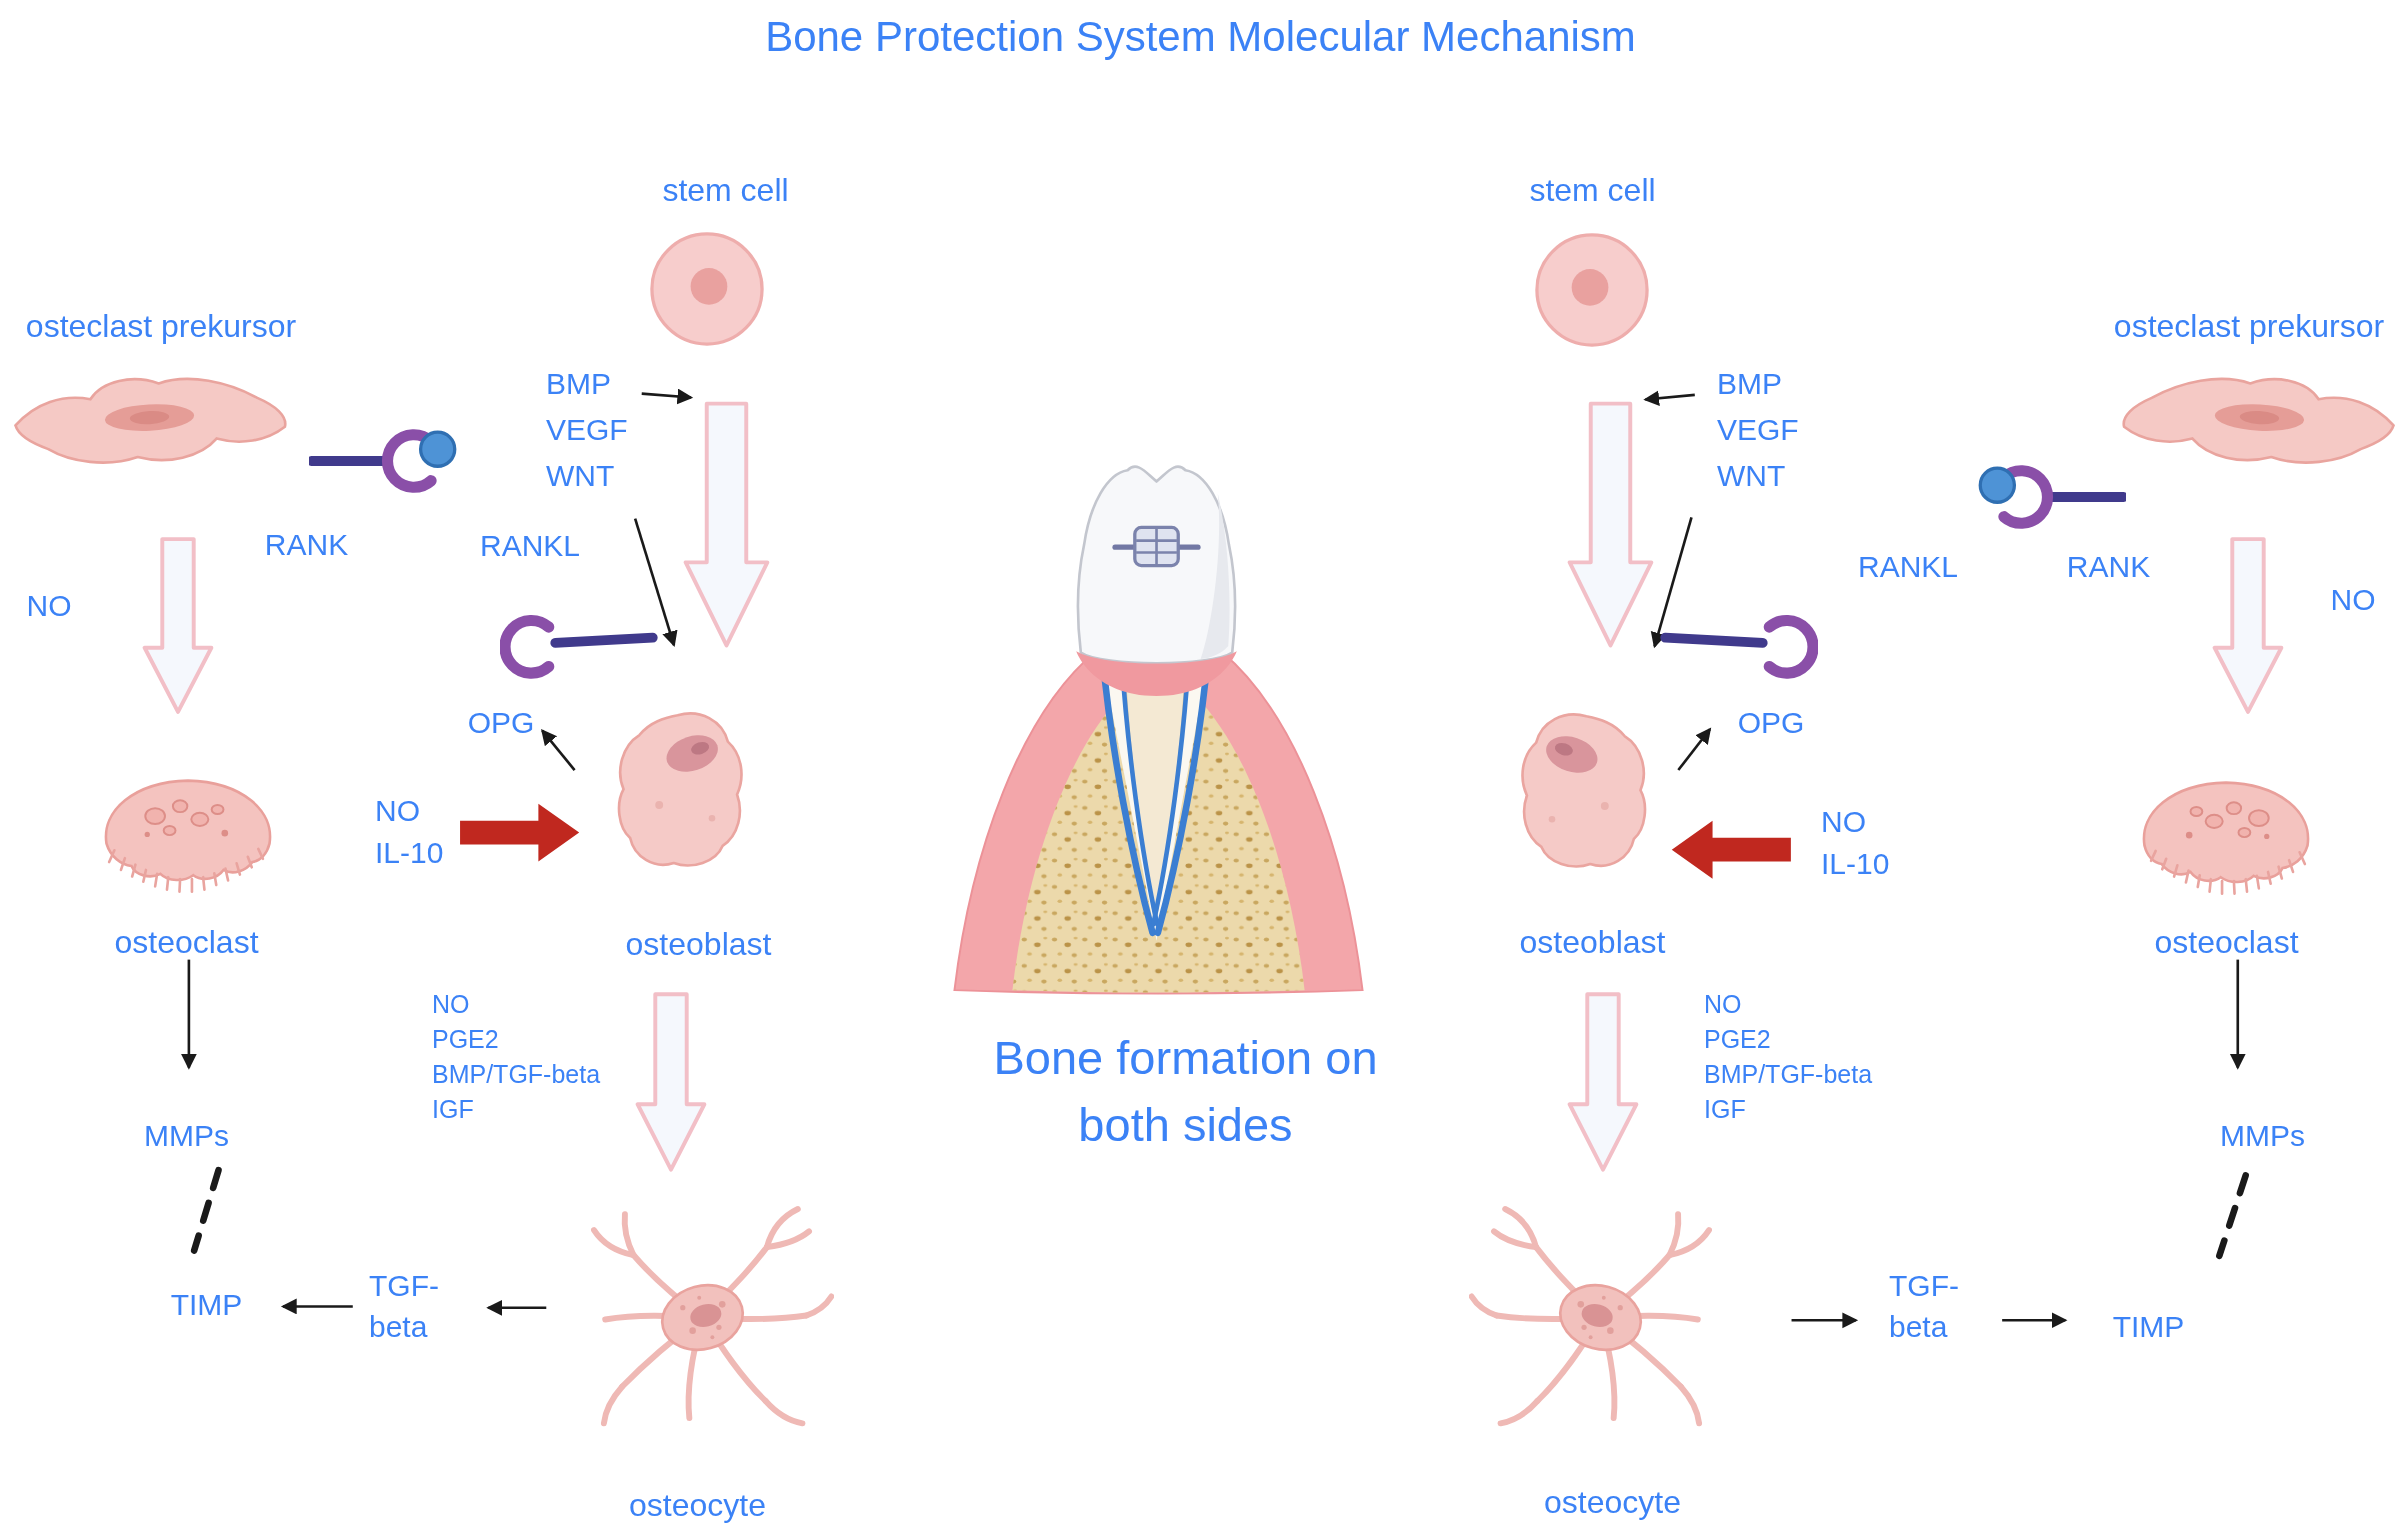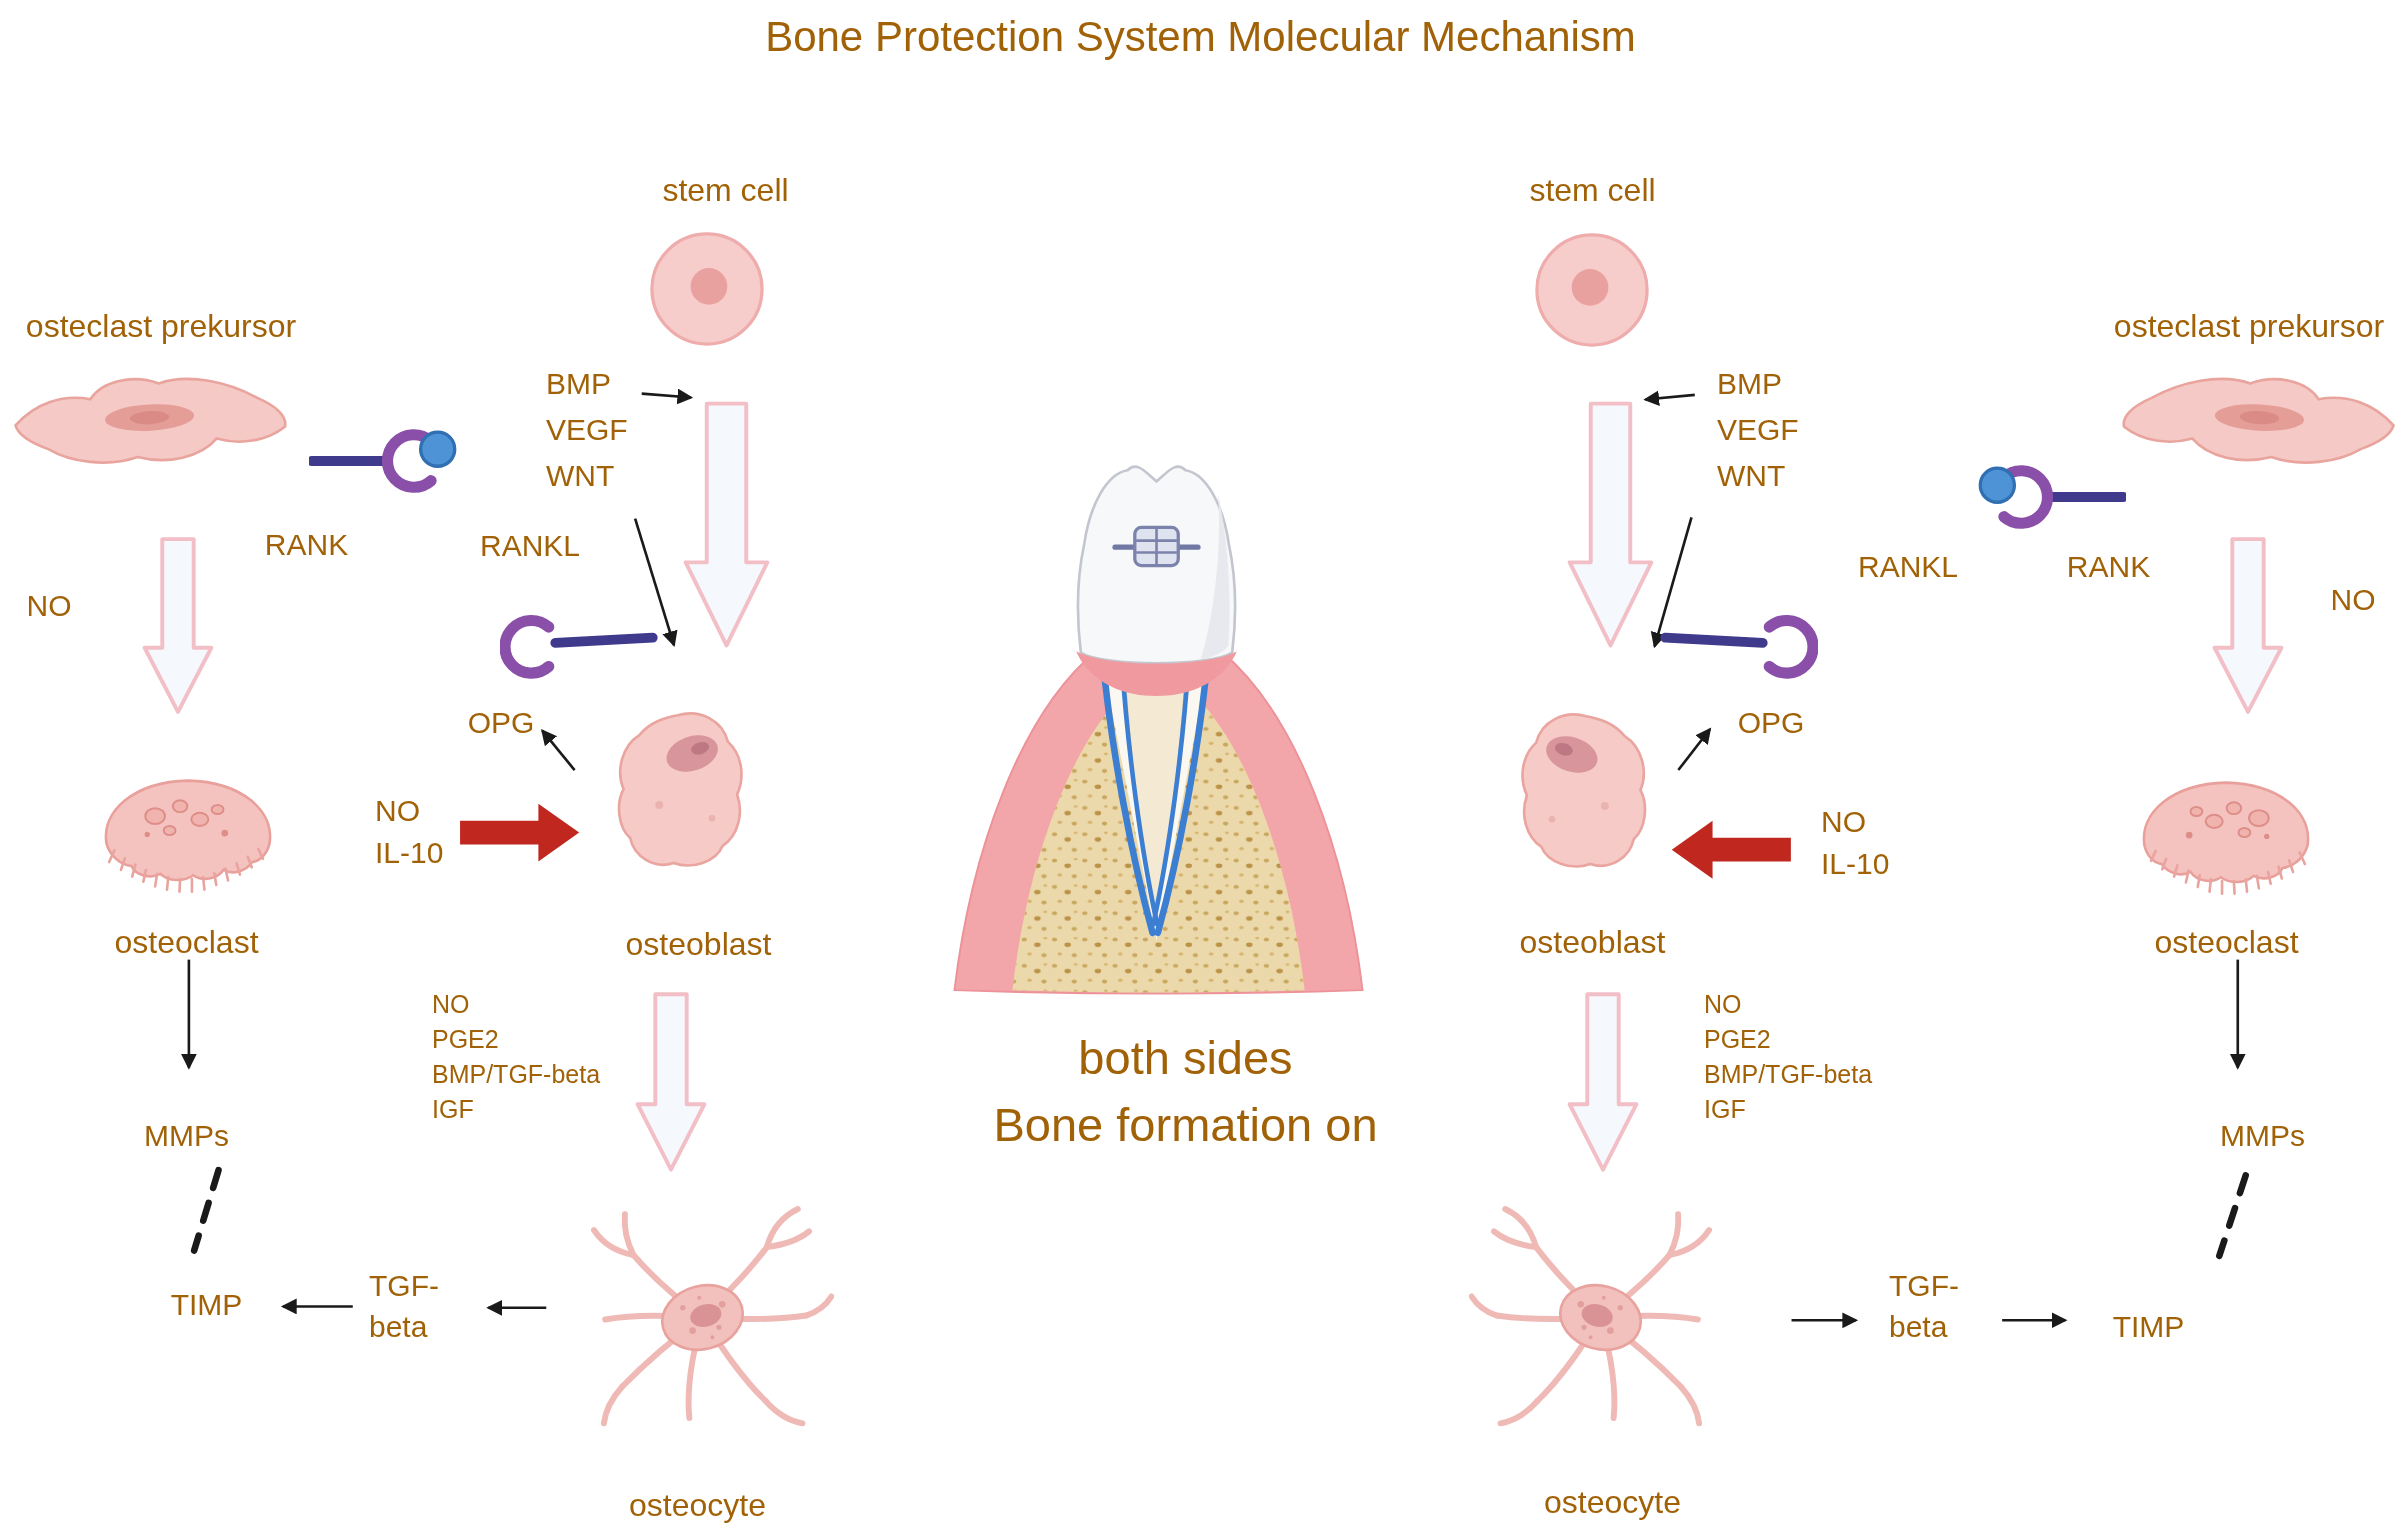--- a/index.html
+++ b/index.html
@@ -1,19 +1,19 @@
 <!DOCTYPE html>
 <html style="font-size:10.5px"><head>
 <meta charset="utf-8">
 <style>
   html,body{margin:0;padding:0;background:#ffffff;}
   .canvas{position:relative;width:2401px;height:1525px;overflow:hidden;
           font-family:"Liberation Sans",sans-serif;color:#1a1a1a;}
   .abs{position:absolute;}
-  .lbl{position:absolute;color:#a16207;white-space:nowrap;}
+  .lbl{position:absolute;color:#3b82f6;white-space:nowrap;}
   .c{text-align:center;}
   .mirror{transform:scaleX(-1);}
   svg{display:block;}
 </style>
 </head>
 <body>
 
 <div class="canvas">
 
   <div class="lbl c" style="left:0;top:13px;width:2401px;font-size:42px;font-weight:500;">Bone Protection System Molecular Mechanism</div>
@@ -274,22 +274,22 @@
     <line x1="284" y1="172" x2="410" y2="172" stroke="#7278a4" stroke-width="8" stroke-linecap="round"></line>
     <rect x="314" y="142" width="66" height="58" rx="10" fill="#dfe3f0" stroke="#7b83ac" stroke-width="5"></rect>
     <line x1="316" y1="162" x2="378" y2="162" stroke="#7b83ac" stroke-width="4"></line>
     <line x1="316" y1="180" x2="378" y2="180" stroke="#7b83ac" stroke-width="4"></line>
     <line x1="347" y1="144" x2="347" y2="198" stroke="#7b83ac" stroke-width="4"></line>
 
     <path d="M225,330 C270,355 424,355 469,330 C469,330 445,398 347,398 C249,398 225,330 225,330 Z" fill="#f0999f"></path>
   </svg>
 
   <div class="lbl c" style="left:922px;top:1024px;width:527px;font-size:47px;line-height:67px;white-space:normal;">
+    <div>Bone formation on</div>
     <div>both sides</div>
-    <div>Bone formation on</div>
   </div>
 
   <div class="lbl c" style="left:627px;top:172px;width:197px;font-size:32px;">stem cell</div>
   <div class="lbl c" style="left:13px;top:308px;width:296px;font-size:32px;">osteclast prekursor</div>
   <div class="lbl c" style="left:234px;top:528px;width:145px;font-size:30px;">RANK</div>
   <div class="lbl c" style="left:451px;top:529px;width:158px;font-size:30px;">RANKL</div>
   <div class="lbl c" style="left:13px;top:589px;width:72px;font-size:30px;">NO</div>
   <div class="lbl" style="left:546px;top:361px;font-size:30px;line-height:46px;">
     <div>BMP</div>
     <div>VEGF</div>

